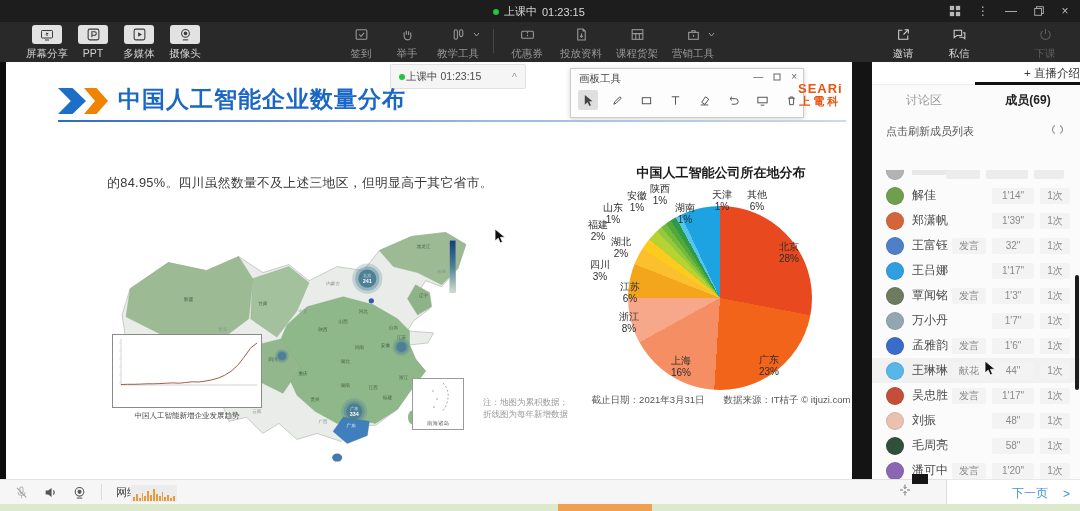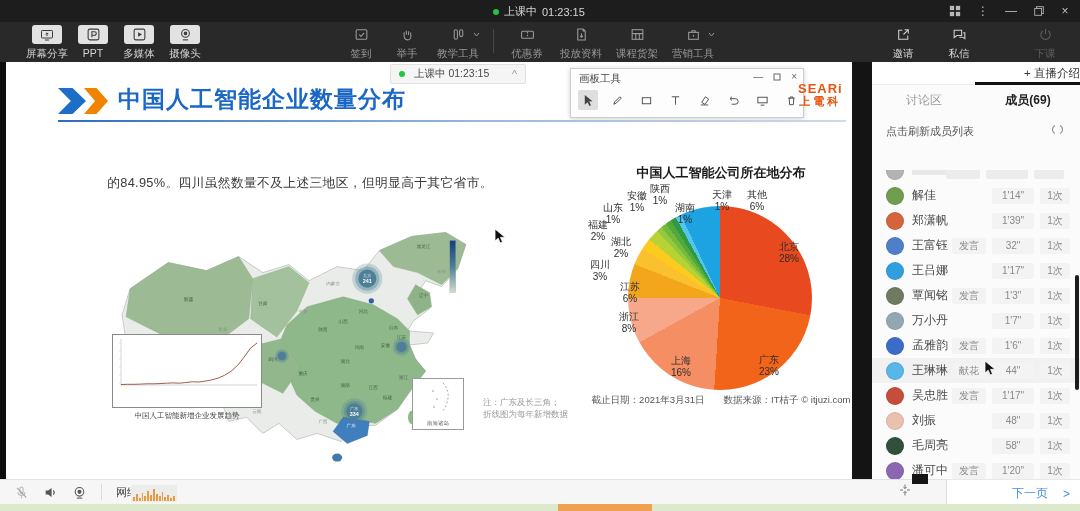--- a/index.html
+++ b/index.html
@@ -23,22 +23,22 @@
   .tbtn .nicon{width:30px;height:19px;display:flex;align-items:center;justify-content:center;color:#9a9a9a;position:relative}
   .tbtn .lbl{font-size:10.5px;color:#d2d2d2;margin-top:3px;white-space:nowrap}
   .tbtn.gray .lbl{color:#979797}
   .tbtn.dim .nicon,.tbtn.dim .lbl{color:#5e5e5e}
   .tsep{width:1px;height:24px;background:#474747;margin:4px 7px 0}
   .caret-dn{position:absolute;right:-7px;top:7px}
 
   
   #slide{left:6px;top:62px;width:846px;height:417px;background:#ffffff;overflow:hidden}
   #blackstrip{left:852px;top:62px;width:20px;height:417px;background:#141414}
-  #pill{left:384px;top:2px;width:136px;height:20px;background:#f5f5f5;border:1px solid #e1e1e1;border-radius:2px;
-        display:flex;align-items:center;gap:9px;padding:0 8px;box-sizing:border-box;font-size:10.5px;color:#4a4a4a}
+  #pill{left:384px;top:2px;width:136px;height:25px;background:#f5f5f5;border:1px solid #e1e1e1;border-radius:2px;
+        display:flex;align-items:center;gap:1px;padding:0 8px;box-sizing:border-box;font-size:10.5px;color:#4a4a4a}
   #board{left:564px;top:6px;width:232px;height:48px;background:#fdfdfd;border:1px solid #cdcdcd;box-shadow:0 1px 5px rgba(0,0,0,.18)}
   #board .bt-title{position:absolute;left:8px;top:3px;font-size:10.5px;color:#444}
   #board .bt-win{position:absolute;right:6px;top:2px;display:flex;gap:10px;color:#666;font-size:10px;align-items:center}
   #board .tools{position:absolute;left:7px;top:21px;display:flex;gap:9px}
   #board .tool{width:20px;height:20px;display:flex;align-items:center;justify-content:center;color:#4a4a4a;border-radius:2px}
   #board .tool.sel{background:#dfdfdf}
   #logo{left:792px;top:20px;text-align:center;line-height:13px}
   #logo .l1{font-size:13px;font-weight:bold;letter-spacing:1px}
   #logo .l2{font-size:11px;font-weight:bold;letter-spacing:3px}
   .chev{clip-path:polygon(0 0,52% 0,100% 50%,52% 100%,0 100%,46% 50%)}
@@ -464,21 +464,21 @@
     <svg width="50" height="40" viewBox="0 0 50 40">
       <path d="M30,4 C38,12 36,24 29,33" fill="none" stroke="#8aa08a" stroke-width=".8" stroke-dasharray="2,2"></path>
       <circle cx="20" cy="12" r=".8" fill="#8aa08a"></circle>
         <circle cx="24" cy="20" r=".8" fill="#8aa08a"></circle>
         <circle cx="21" cy="28" r=".8" fill="#8aa08a"></circle>
     </svg>
     <div class="cap">南海诸岛</div>
   </div>
 
   <div class="abs" id="note">
-    <div>注：广东及长三角；</div>
+    <div>注：地图为累积数据；</div>
     <div>折线图为每年新增数据</div>
   </div>
 
   <div class="abs" id="pie-title">中国人工智能公司所在地分布</div>
   <div class="abs" id="pie" style="background: conic-gradient(rgb(232, 73, 31) 0deg, rgb(232, 73, 31) 100.8deg, rgb(242, 100, 26) 100.8deg, rgb(242, 100, 26) 183.6deg, rgb(245, 142, 99) 183.6deg, rgb(245, 142, 99) 241.2deg, rgb(247, 168, 138) 241.2deg, rgb(247, 168, 138) 270deg, rgb(243, 165, 28) 270deg, rgb(243, 165, 28) 291.6deg, rgb(251, 192, 45) 291.6deg, rgb(251, 192, 45) 302.4deg, rgb(252, 203, 29) 302.4deg, rgb(252, 203, 29) 309.6deg, rgb(183, 211, 51) 309.6deg, rgb(183, 211, 51) 316.8deg, rgb(148, 200, 61) 316.8deg, rgb(148, 200, 61) 320.4deg, rgb(114, 186, 61) 320.4deg, rgb(114, 186, 61) 324deg, rgb(82, 168, 56) 324deg, rgb(82, 168, 56) 327.6deg, rgb(46, 154, 67) 327.6deg, rgb(46, 154, 67) 331.2deg, rgb(86, 197, 238) 331.2deg, rgb(86, 197, 238) 334.8deg, rgb(29, 162, 226) 334.8deg, rgb(29, 162, 226) 360deg);"></div>
   <div class="abs" id="pie-labels" style="left:0;top:0;width:846px;height:417px;pointer-events:none">
       <div class="plabel" style="left:761px;top:179px">
         <div>北京</div>
         <div>28%</div>
       </div>

